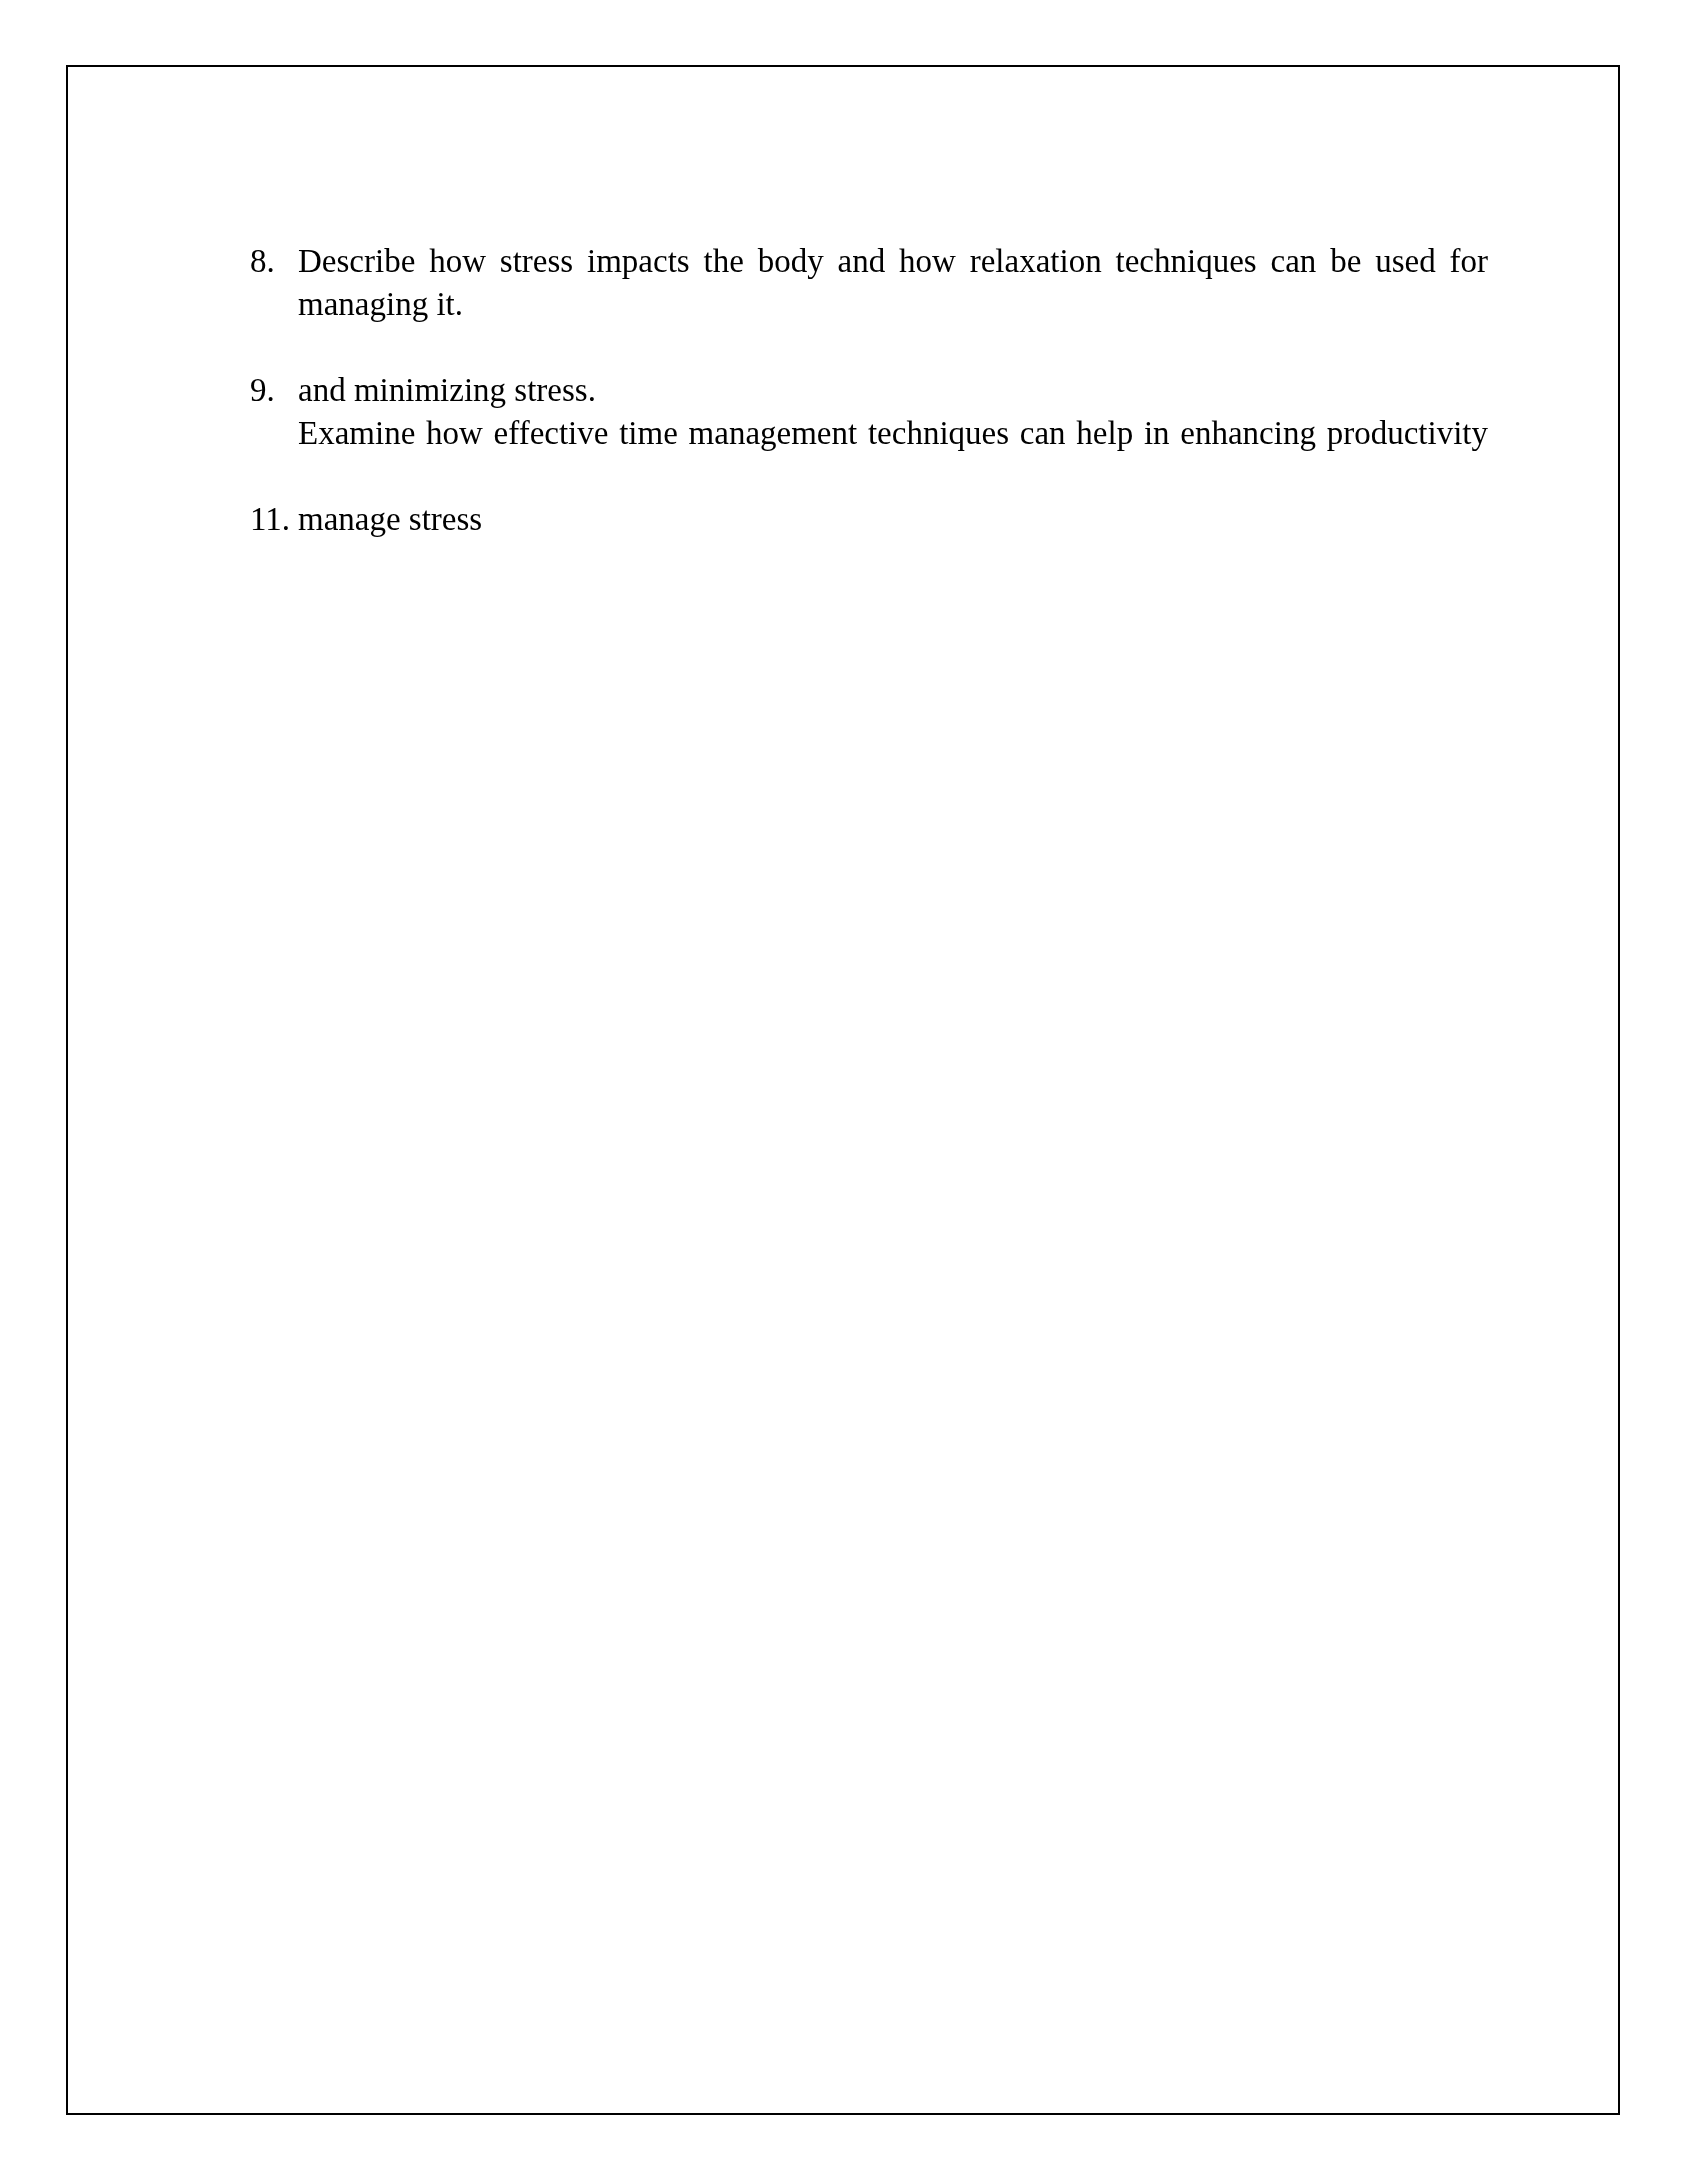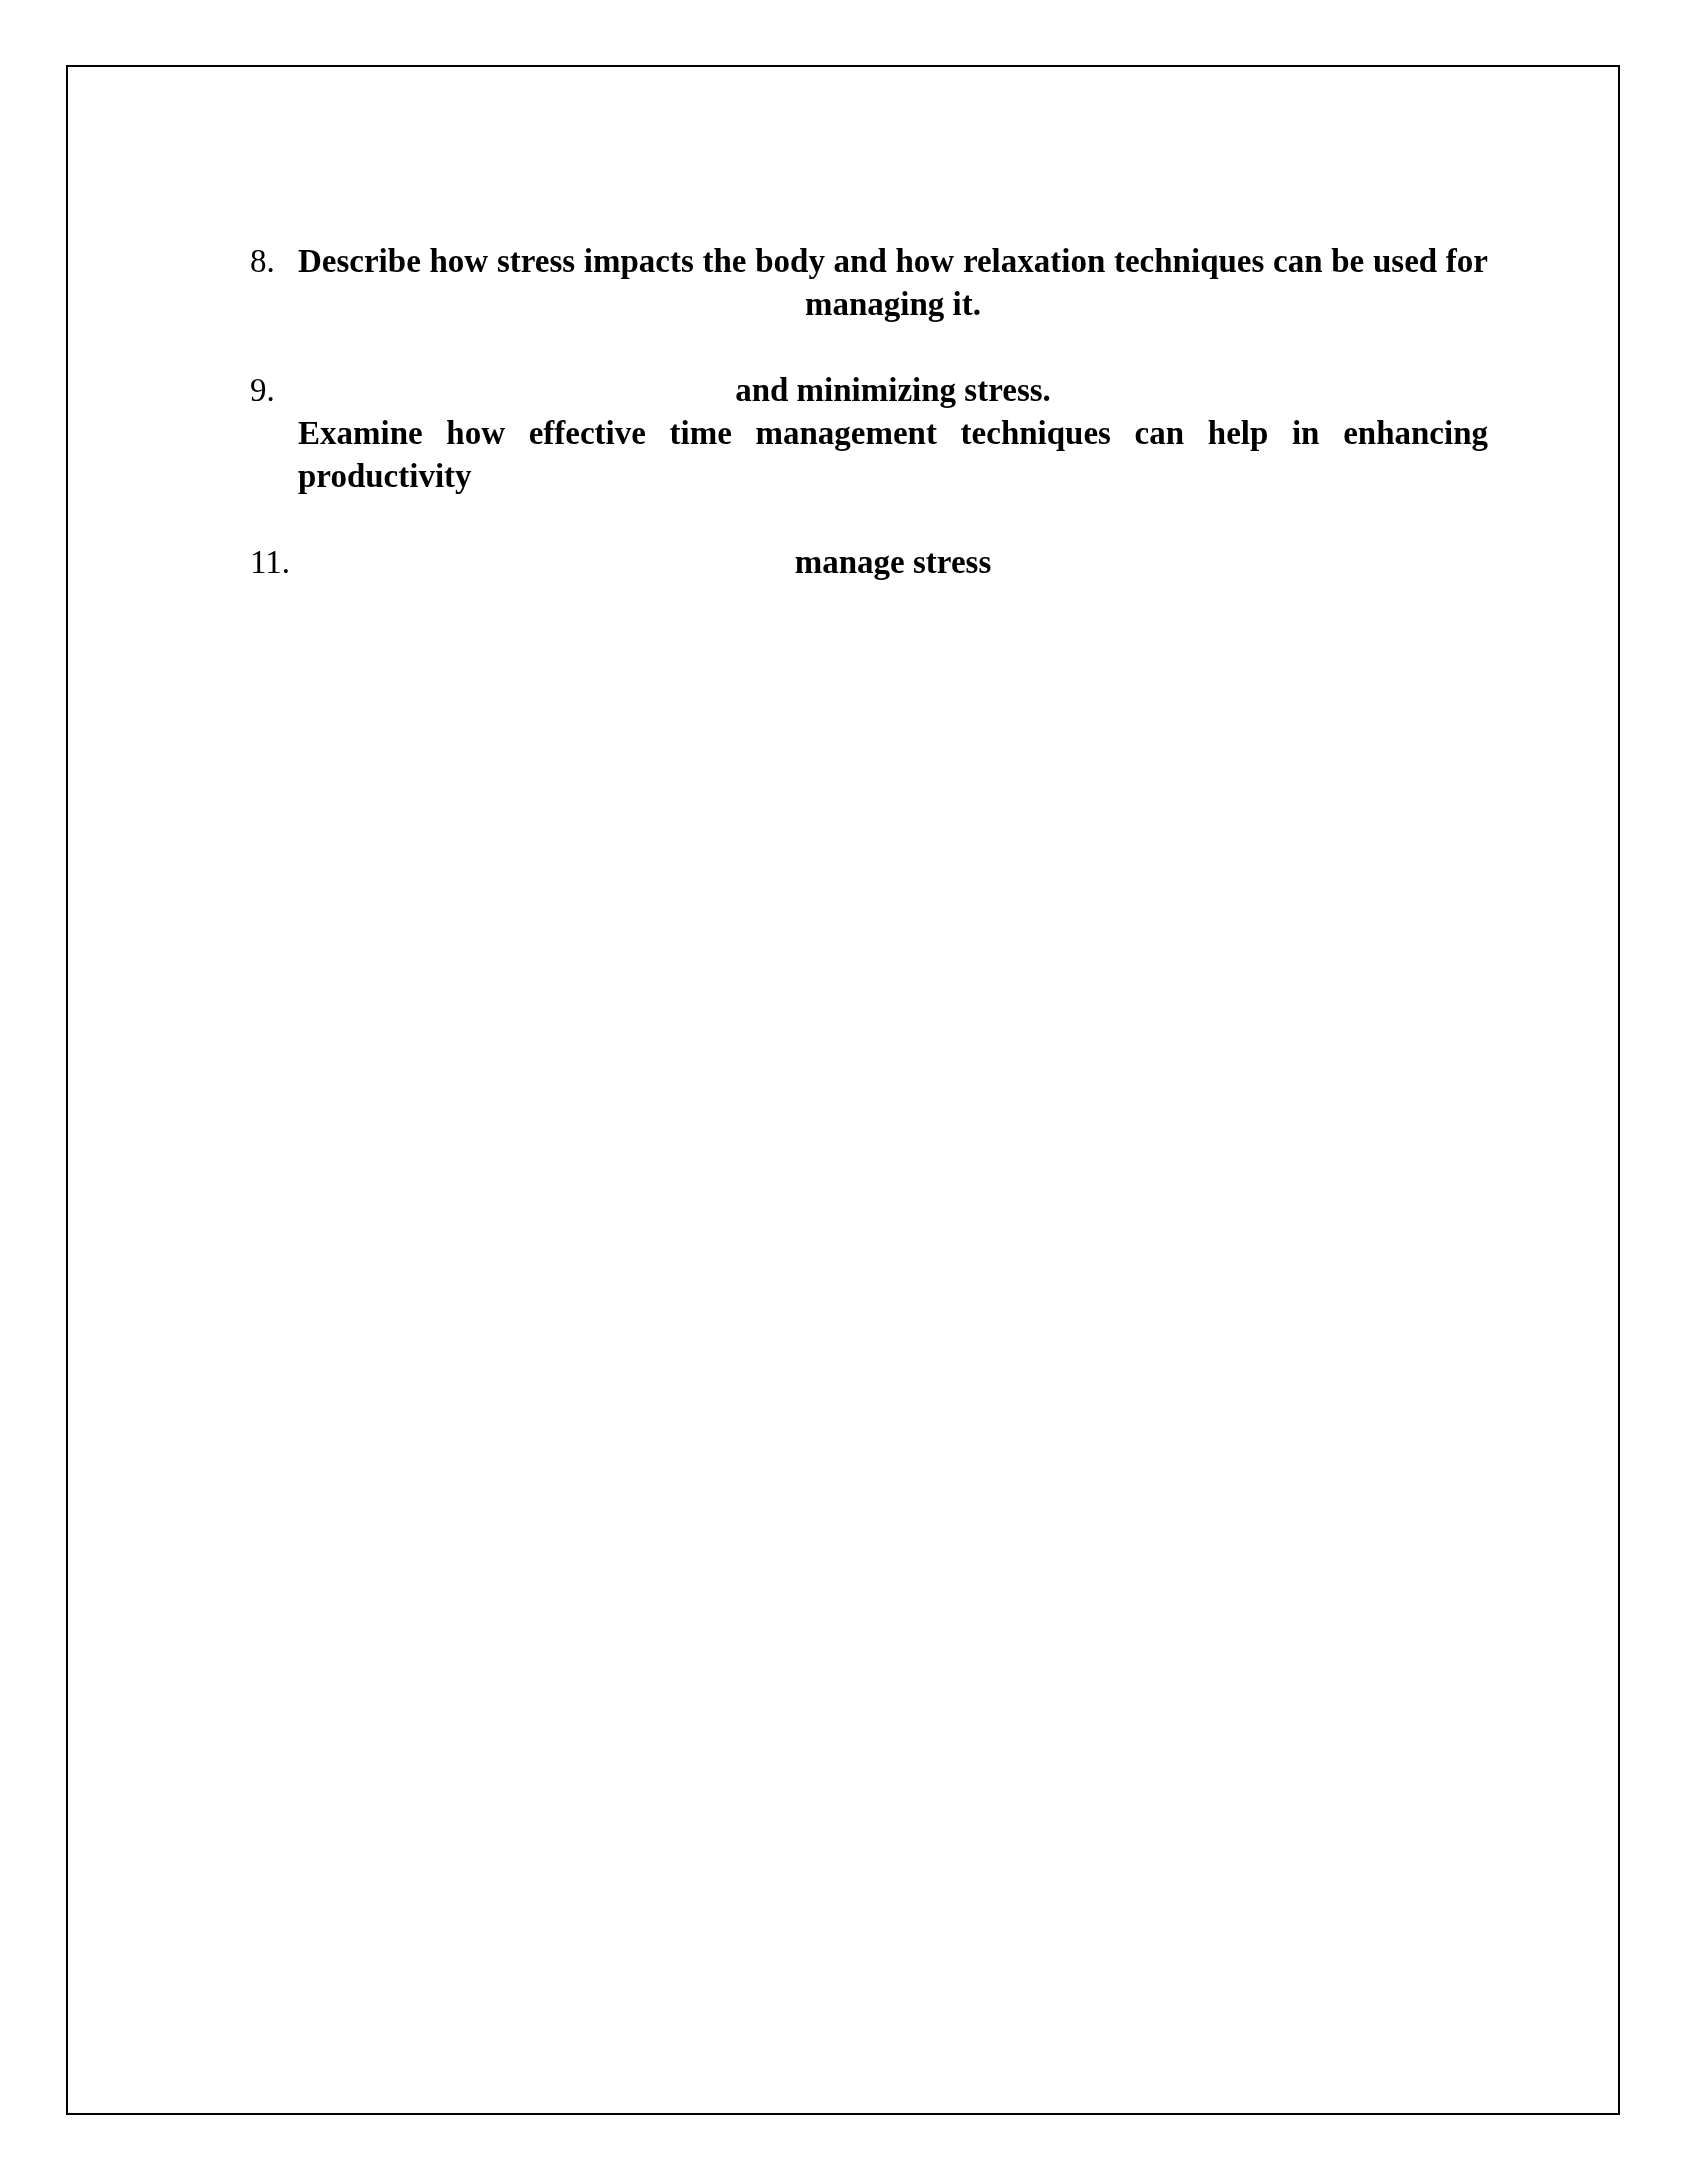--- a/index.html
+++ b/index.html
@@ -41,28 +41,27 @@
   .q-item:last-child { margin-bottom: 9px; }
   .q-num {
     position: absolute;
     left: -48px;
     top: 0;
     white-space: nowrap;
     line-height: 43px;
   }
   .q-line {
     display: block;
-    font-weight: bold;
   }
   .q-line.justified {
     text-align: justify;
     text-align-last: justify;
   }
   .q-line.lastline {
-    text-align: center;
+    text-align: left;
   }
 </style>
 </head>
 <body>
 
 <div class="page">
   <div class="frame"></div>
 
   <div class="questions">
 

